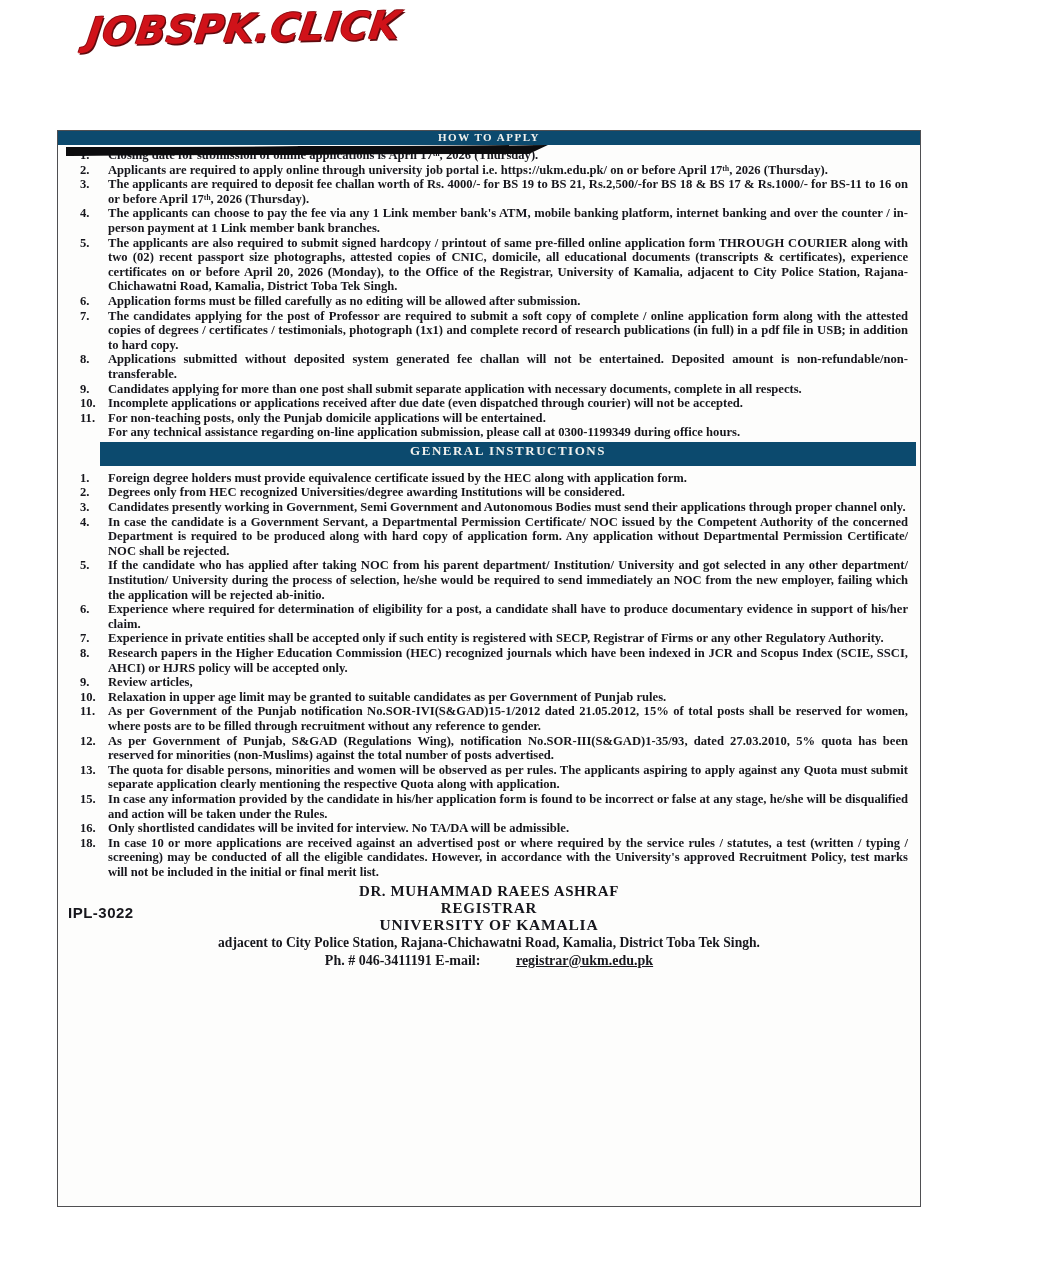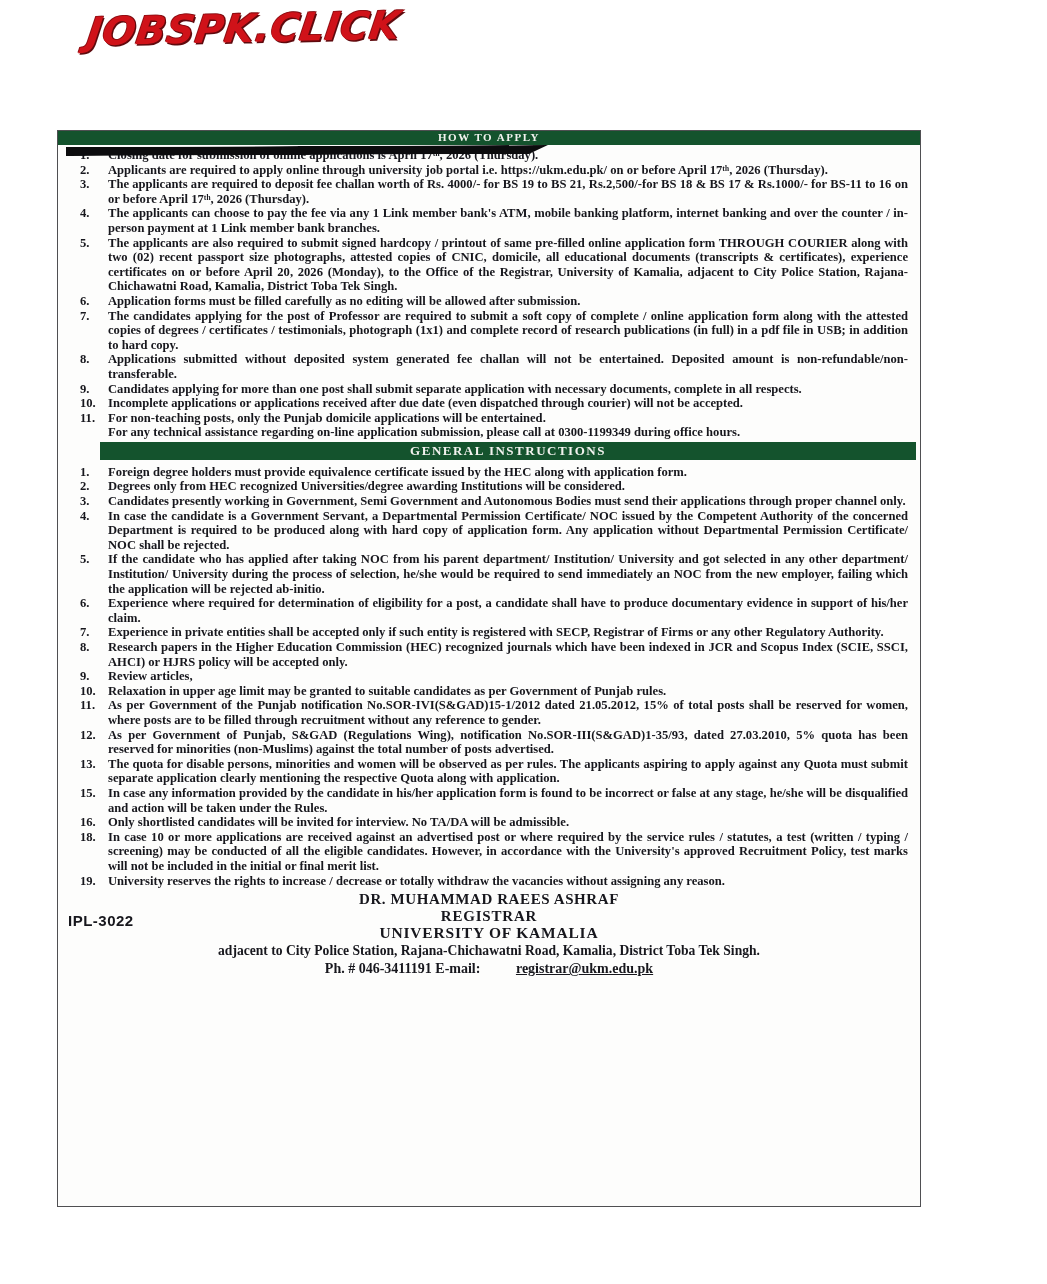--- a/index.html
+++ b/index.html
@@ -19,26 +19,26 @@
 
   .doc {
     position: absolute; left: 57px; top: 130px; width: 864px; min-height: 1077px;
     background: #fdfdfc;
     border: 1.5px solid #4f4f52;
     color: #17171d;
     filter: blur(0.22px);
   }
 
   .band {
-    background: #14532d; color: #f2f2ee;
+    background: #0c4a6e; color: #f2f2ee;
     font-weight: 700; text-align: center;
     letter-spacing: 1.5px;
   }
   .top-band { height: 14px; font-size: 11px; line-height: 12px; overflow: hidden; }
-  .mid-band { height: 18px; font-size: 13px; line-height: 17px; margin: 2px 4px 2px 42px; }
+  .mid-band { height: 24px; font-size: 13px; line-height: 17px; margin: 2px 4px 2px 42px; }
 
   .streak {
     position: absolute; left: 8px; top: 15px; width: 482px; height: 9px;
     background: #0c0c0e;
     clip-path: polygon(0 0, 100% 0, 96% 100%, 0 100%);
     transform: skewY(-0.25deg);
   }
 
   .list { padding: 3px 8px 0 10px; }
   .item { display: flex; align-items: flex-start; }
@@ -219,24 +219,20 @@
         <span class="num">16.</span>
         <span class="txt">Only shortlisted candidates will be invited for interview. No TA/DA will be admissible.</span>
       </div>
 
 
       <div class="item">
         <span class="num">18.</span>
         <span class="txt">In case 10 or more applications are received against an advertised post or where required by the service rules / statutes, a test (written / typing / screening) may be conducted of all the eligible candidates. However, in accordance with the University's approved Recruitment Policy, test marks will not be included in the initial or final merit list.</span>
       </div>
 
-      <div class="item">
-        <span class="num">19.</span>
-        <span class="txt">University reserves the rights to increase / decrease or totally withdraw the vacancies without assigning any reason.</span>
-      </div>
 
   </div>
 
   <div class="footer">
     <div class="ipl">IPL-3022</div>
     <div class="sig-name">DR. MUHAMMAD RAEES ASHRAF</div>
     <div class="sig-title">REGISTRAR</div>
     <div class="sig-univ">UNIVERSITY OF KAMALIA</div>
     <div class="sig-addr">adjacent to City Police Station, Rajana-Chichawatni Road, Kamalia, District Toba Tek Singh.</div>
     <div class="sig-contact">

